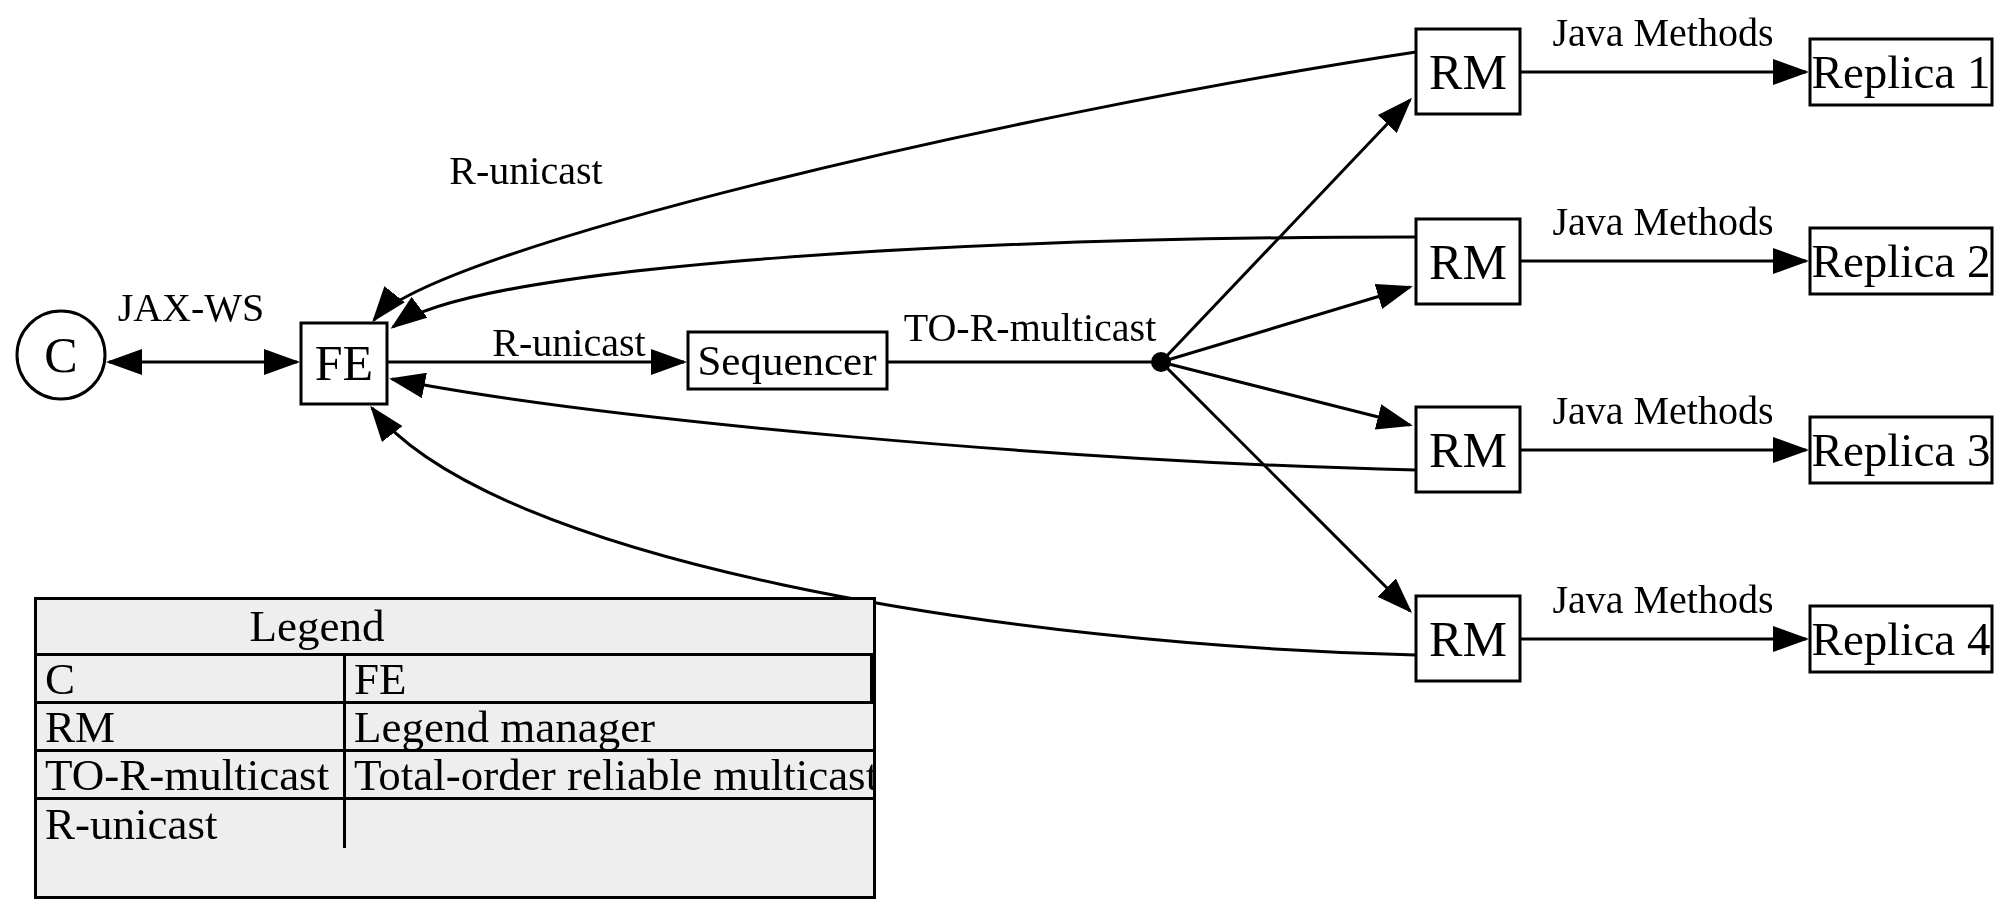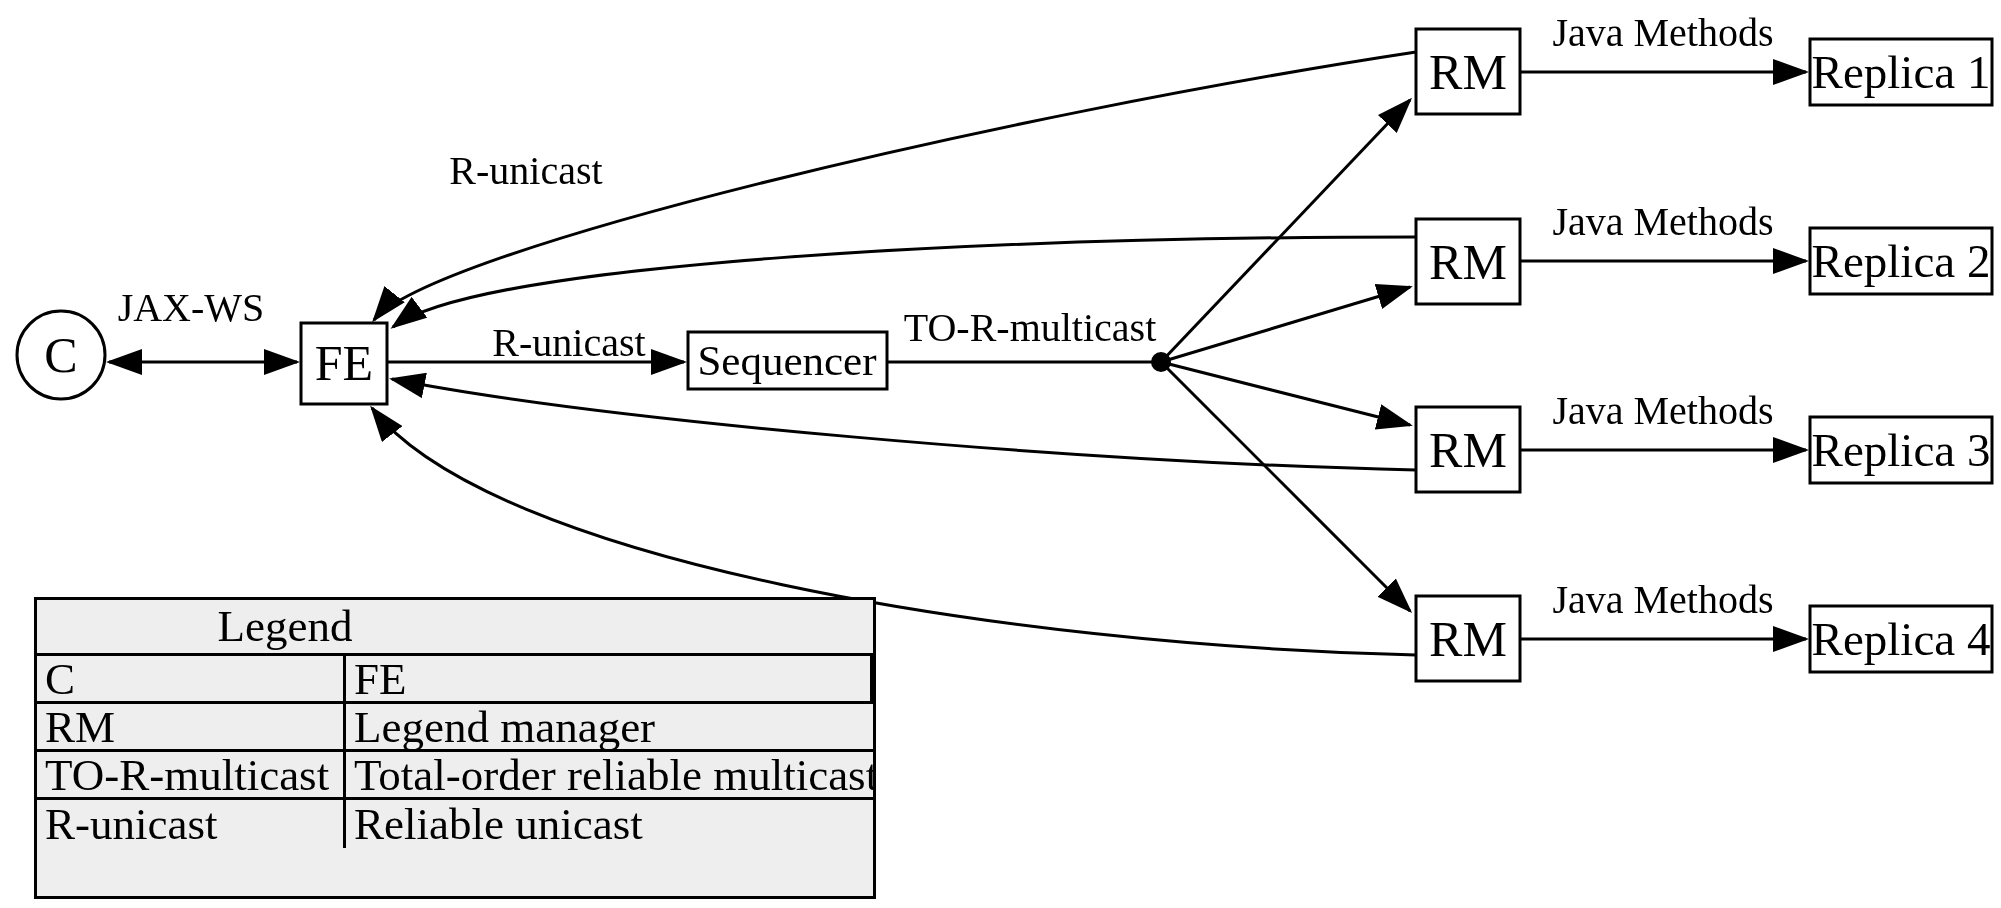--- a/index.html
+++ b/index.html
@@ -43,20 +43,21 @@
     position: relative;
   }
   .legend-header span {
     position: absolute;
     left: 0;
     width: 496px;
     top: 50%;
     transform: translateY(-52%);
     text-align: center;
     display: block;
+    padding-left: 32px;
   }
   .legend-cell {
     display: flex;
     align-items: center;
     padding-left: 8px;
     border-bottom: 3px solid #000000;
     overflow: hidden;
     white-space: nowrap;
   }
   .legend-cell.term { border-right: 3px solid #000000; }
@@ -149,16 +150,15 @@
 
     <div class="legend-cell term">FE</div>
 
     <div class="legend-cell term">RM</div>
     <div class="legend-cell">Legend manager</div>
 
     <div class="legend-cell term">TO-R-multicast</div>
     <div class="legend-cell">Total-order reliable multicast</div>
 
     <div class="legend-cell term legend-row-last-cell" style="border-bottom:none">R-unicast</div>
-    <div class="legend-cell" style="border-bottom:none">Reliable unicast</div>
   </div>
 
 </div>
 
 </body></html>

